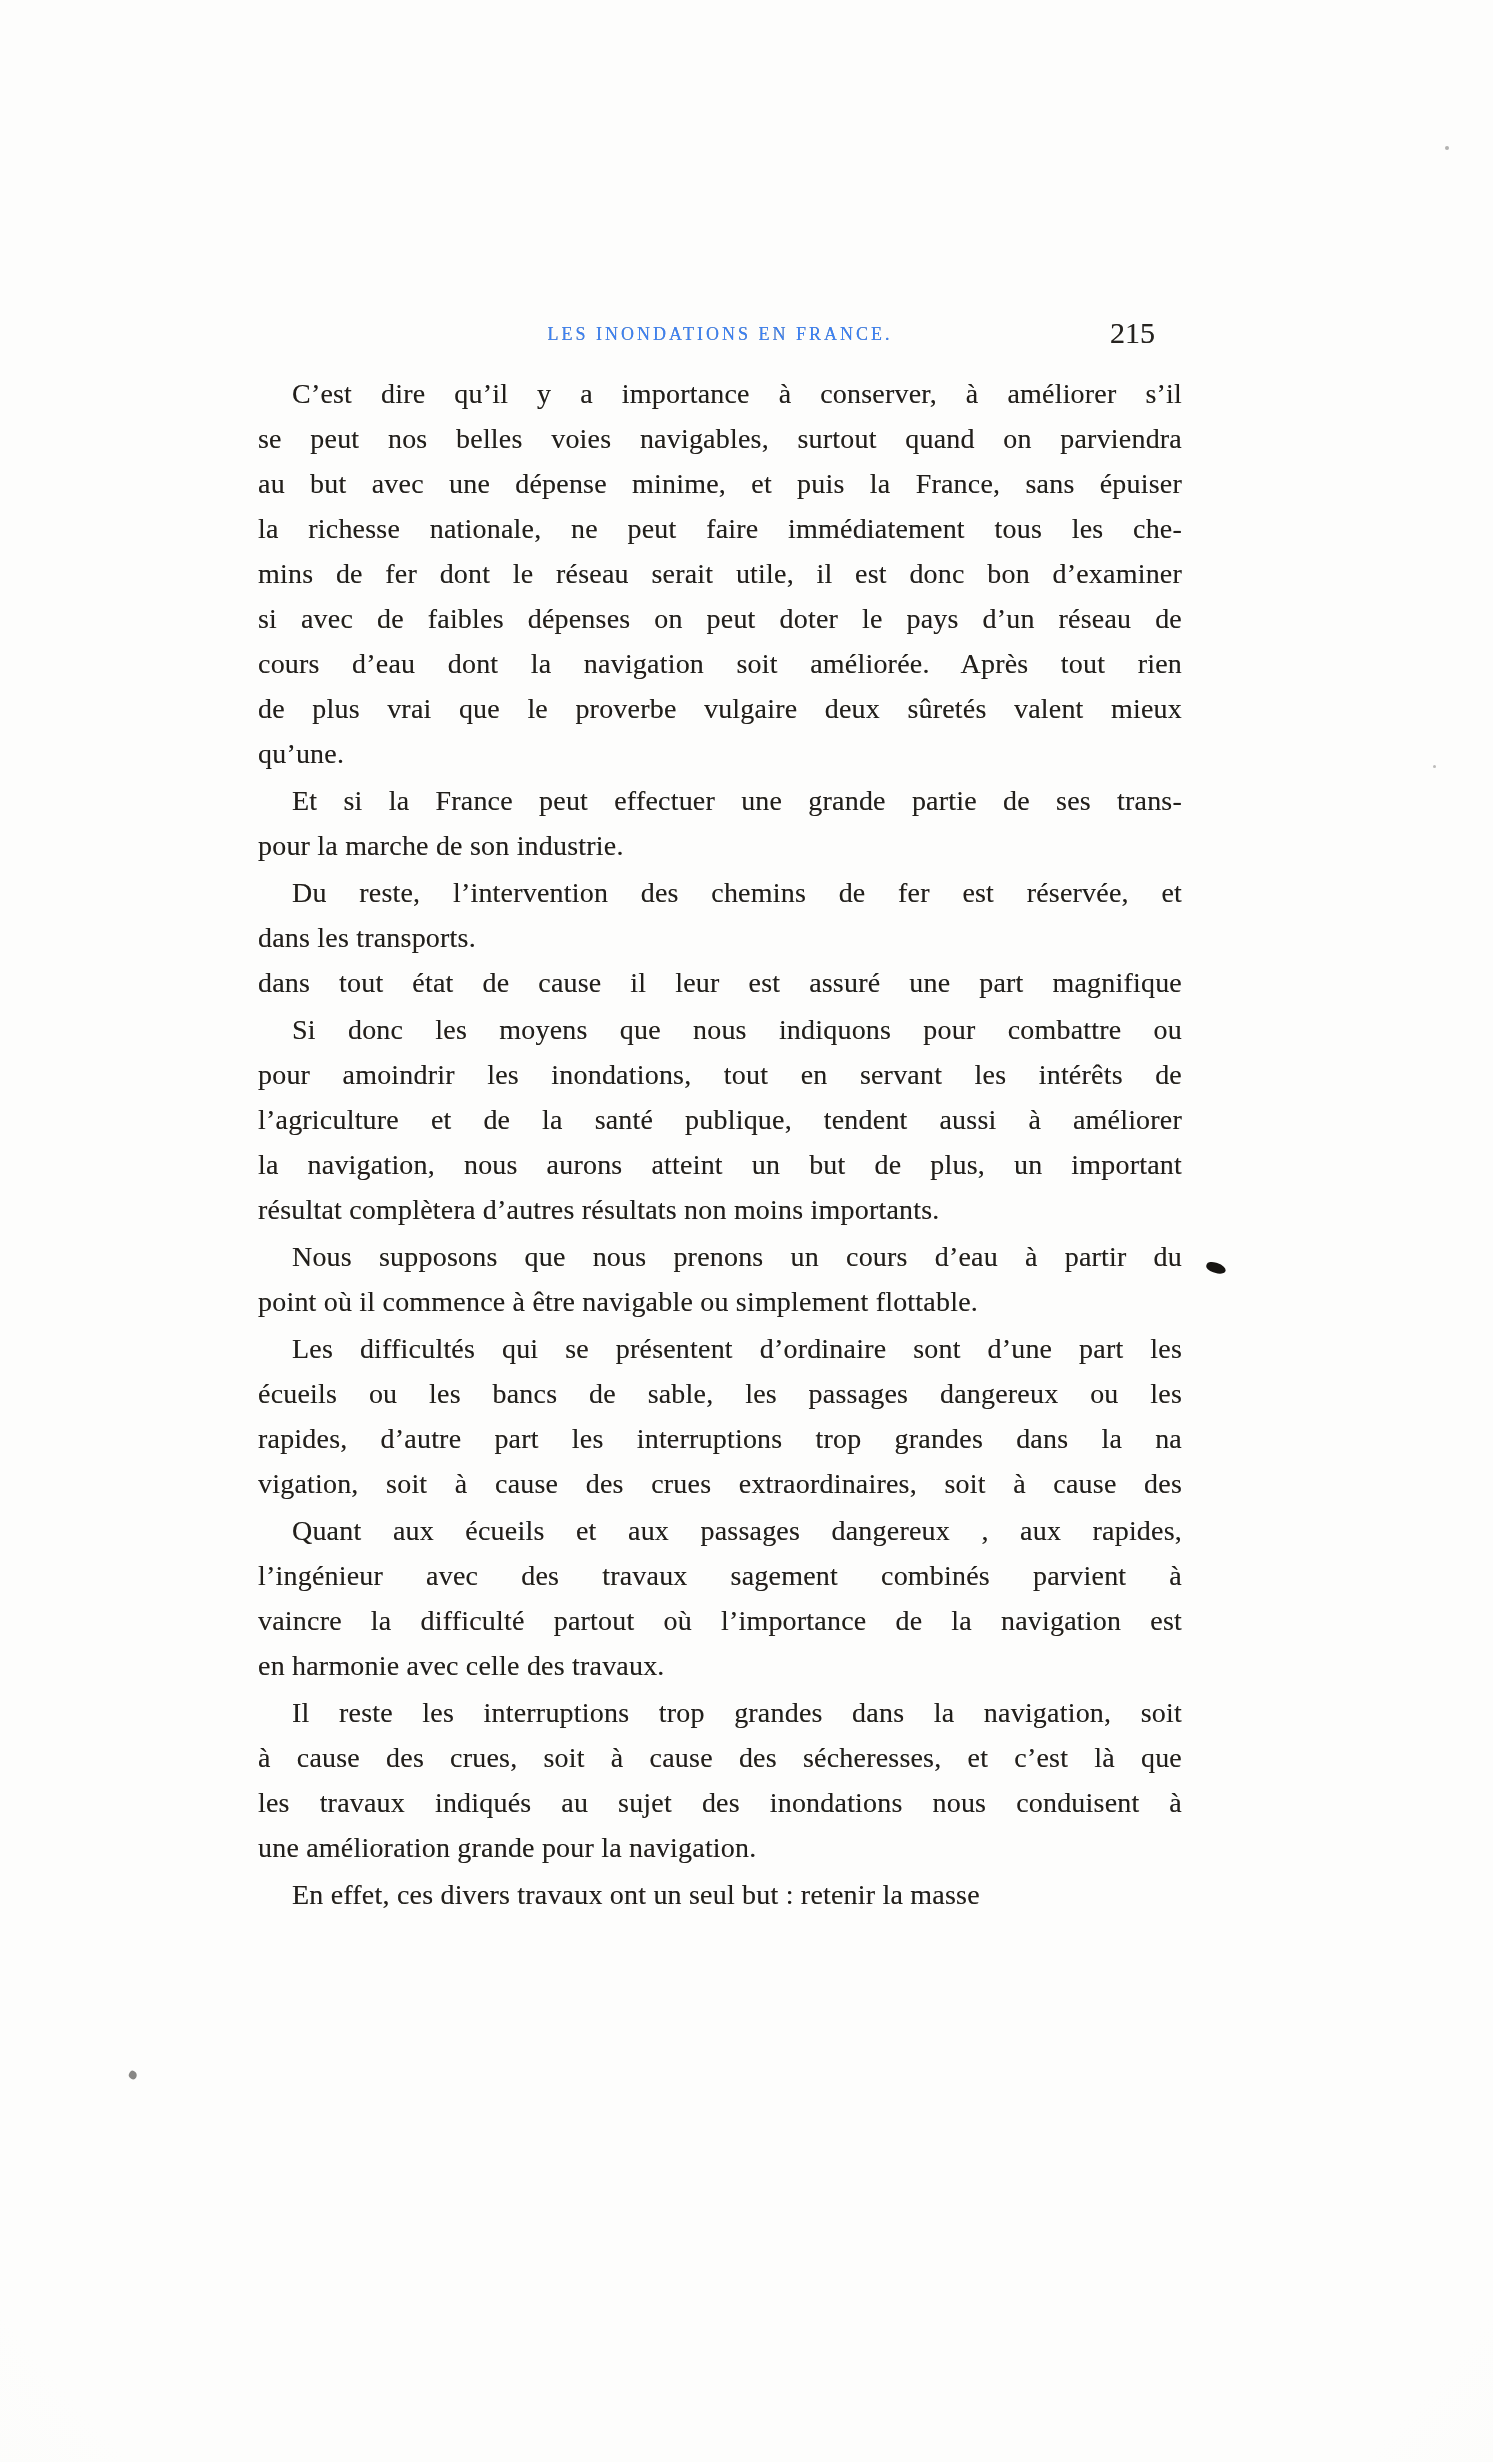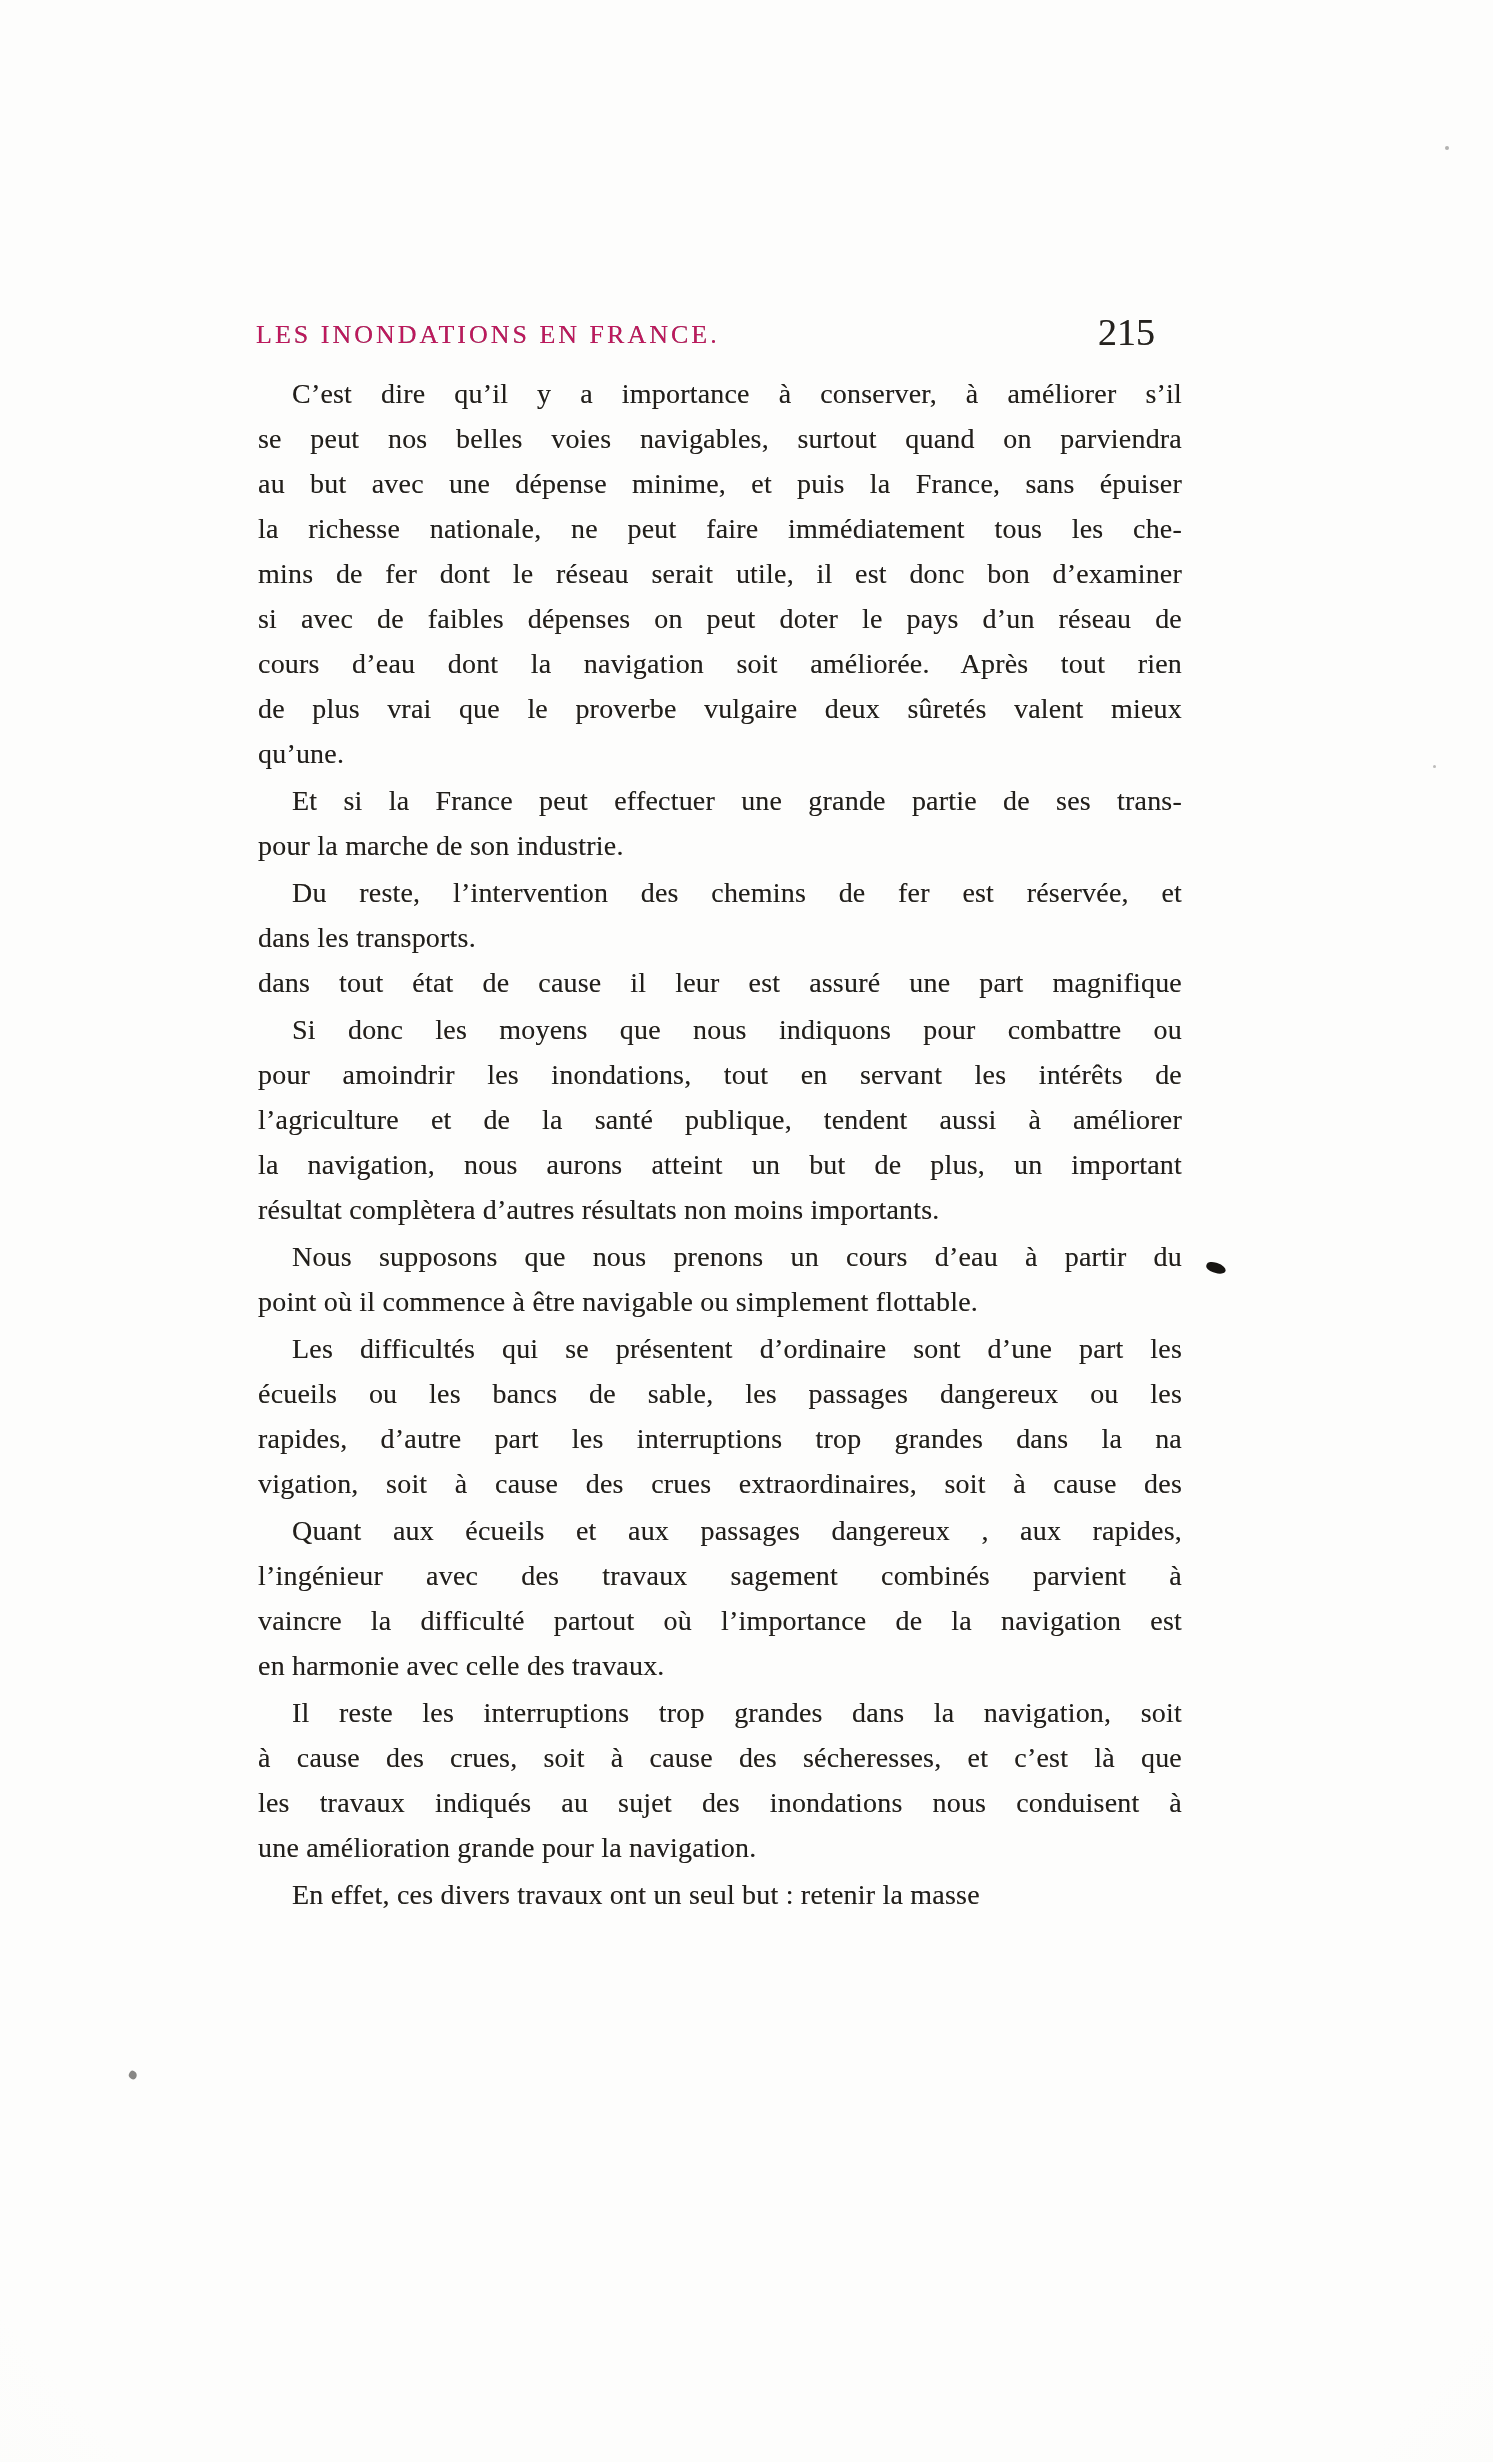--- a/index.html
+++ b/index.html
@@ -21,32 +21,32 @@
     width: 928px;
   }
 
   .running-header {
     position: relative;
     height: 39px;
     margin-bottom: 17px;
   }
   .running-title {
     display: block;
-    text-align: left;
-    font-size: 26px;
+    text-align: center;
+    font-size: 18px;
     letter-spacing: 3px;
     line-height: 39px;
-    color: #be185d;
+    color: #3b82f6;
     text-shadow: 0 0 0.4px rgba(30,28,24,0.55);
   }
   .page-number {
     position: absolute;
     right: 29px;
     top: -1.7px;
-    font-size: 38px;
+    font-size: 30px;
     line-height: 39px;
     color: #26231f;
     text-shadow: 0 0 0.4px rgba(30,28,24,0.55);
   }
 
   .page-body { width: 100%; }
   .paragraph { margin: 2px; }
   .line {
     font-size: 28px;
     line-height: 45px;

